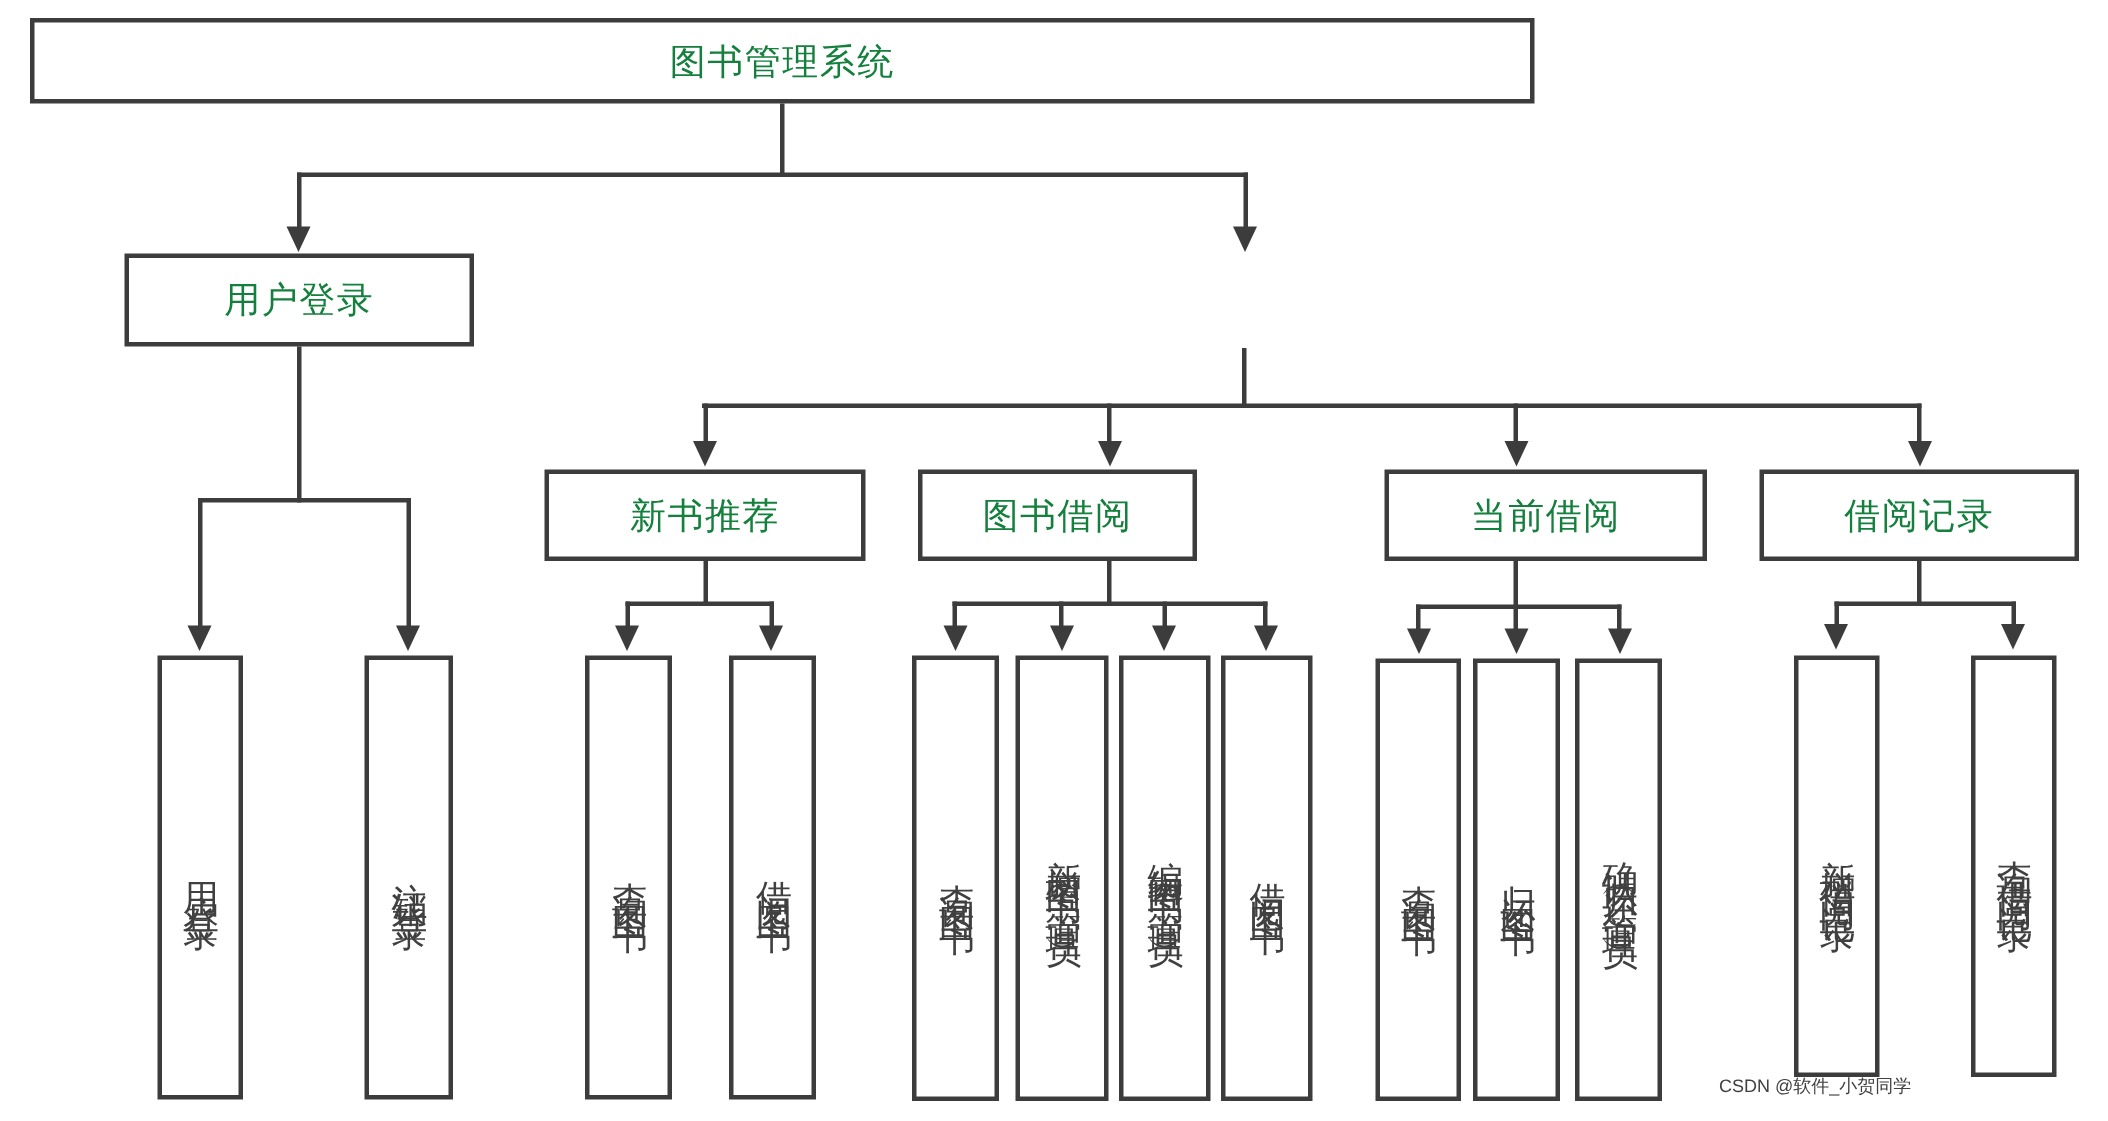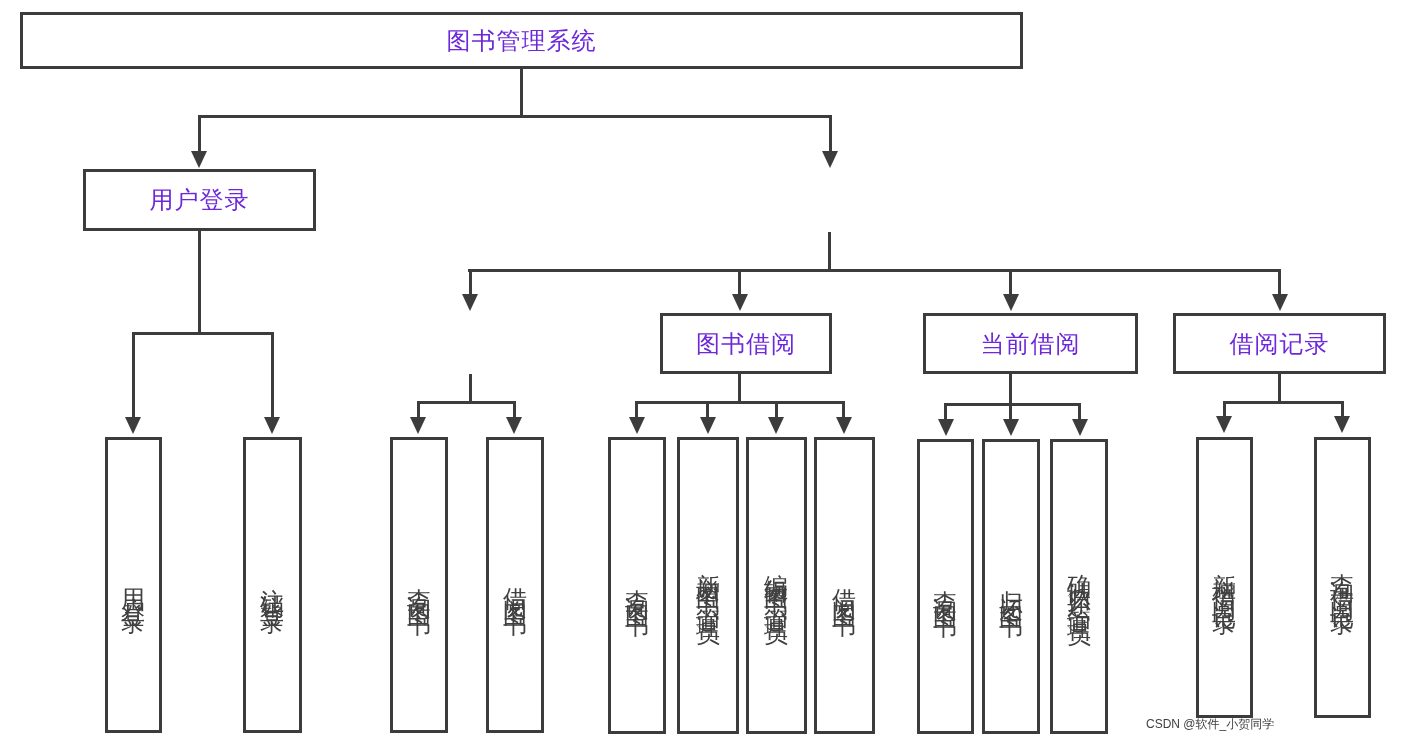--- a/index.html
+++ b/index.html
@@ -8,21 +8,21 @@
     width:1405px;height:747px;
     background:#ffffff;
     font-family:"Liberation Sans",sans-serif;
     overflow:hidden;
   }
   .box{
     position:absolute;
     background:#ffffff;
     border:3px solid #3c3c3c;
     box-sizing:border-box;
-    color:#6d28d9;
+    color:#15803d;
     display:flex;align-items:center;justify-content:center;
     font-size:24px;
     letter-spacing:1px;
   }
   .vbox{
     position:absolute;
     background:#ffffff;
     border:3px solid #3c3c3c;
     box-sizing:border-box;
     color:#404040;
@@ -81,21 +81,22 @@
   <div class="hline" style="left:468px;top:269px;width:813px;"></div>
   <div class="vline" style="left:469px;top:269px;height:28px;"></div>
   <div class="vline" style="left:738px;top:269px;height:28px;"></div>
   <div class="vline" style="left:1009px;top:269px;height:28px;"></div>
   <div class="vline" style="left:1278px;top:269px;height:28px;"></div>
   <div class="arr" style="left:462px;top:294px;"></div>
   <div class="arr" style="left:732px;top:294px;"></div>
   <div class="arr" style="left:1003px;top:294px;"></div>
   <div class="arr" style="left:1272px;top:294px;"></div>
 
-  <div class="box" style="left:660px;top:313px;width:172px;height:61px;">图书借阅</div>
+  <div class="box" style="left:363px;top:313px;width:214px;height:61px;">新书推荐</div>
+  <div class="box" style="left:612px;top:313px;width:186px;height:61px;">图书借阅</div>
   <div class="box" style="left:903px;top:313px;width:215px;height:61px;margin-left:20px;">当前借阅</div>
   <div class="box" style="left:1173px;top:313px;width:213px;height:61px;">借阅记录</div>
 
   <div class="vline" style="left:469px;top:374px;height:30px;"></div>
   <div class="hline" style="left:417px;top:401px;width:99px;"></div>
   <div class="vline" style="left:417px;top:401px;height:18px;"></div>
   <div class="vline" style="left:513px;top:401px;height:18px;"></div>
   <div class="arr" style="left:410px;top:417px;"></div>
   <div class="arr" style="left:506px;top:417px;"></div>
 

